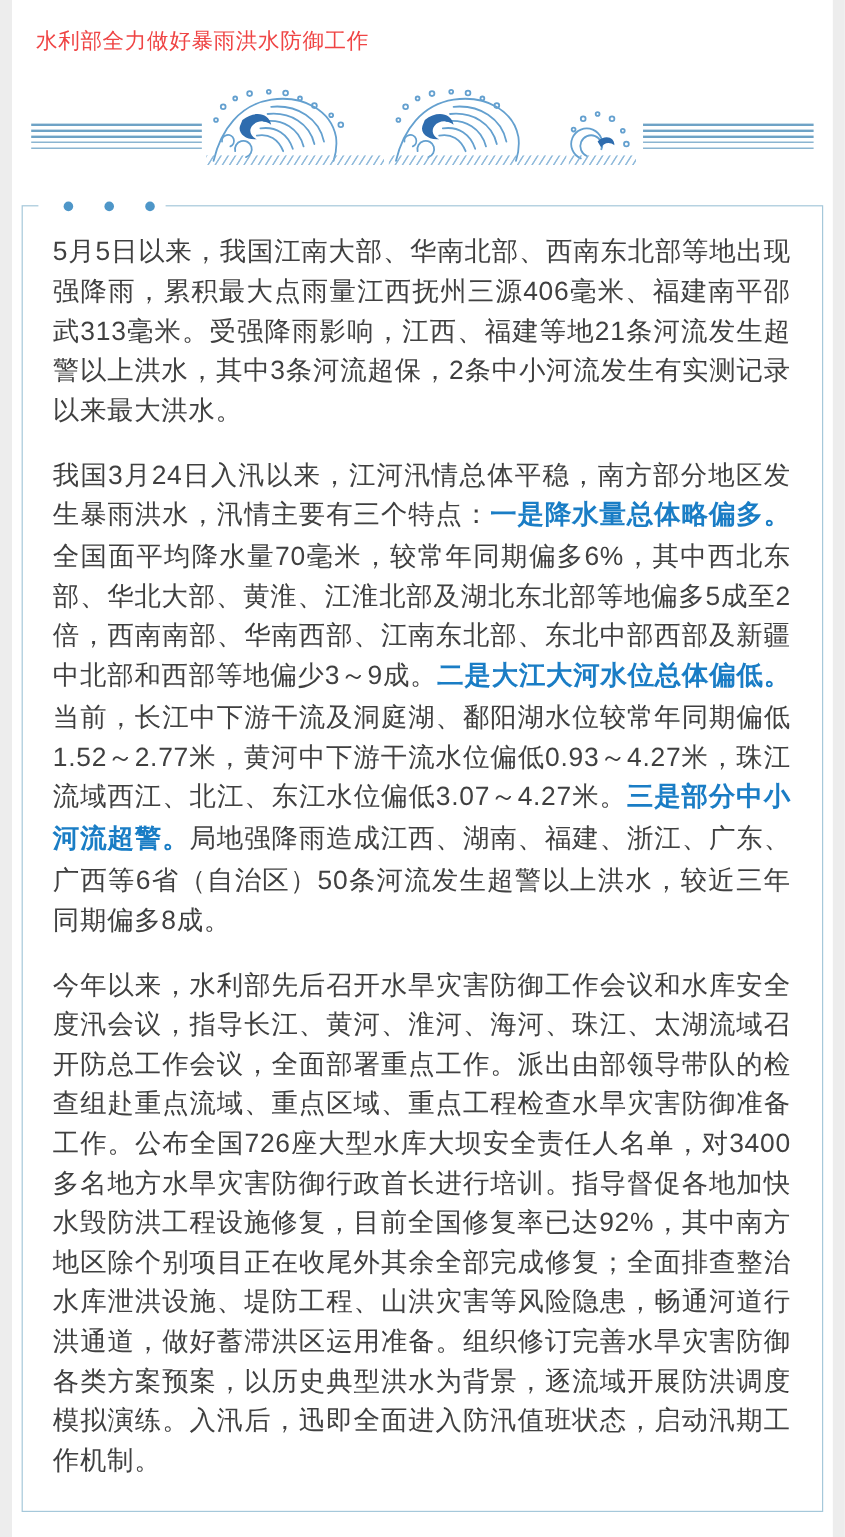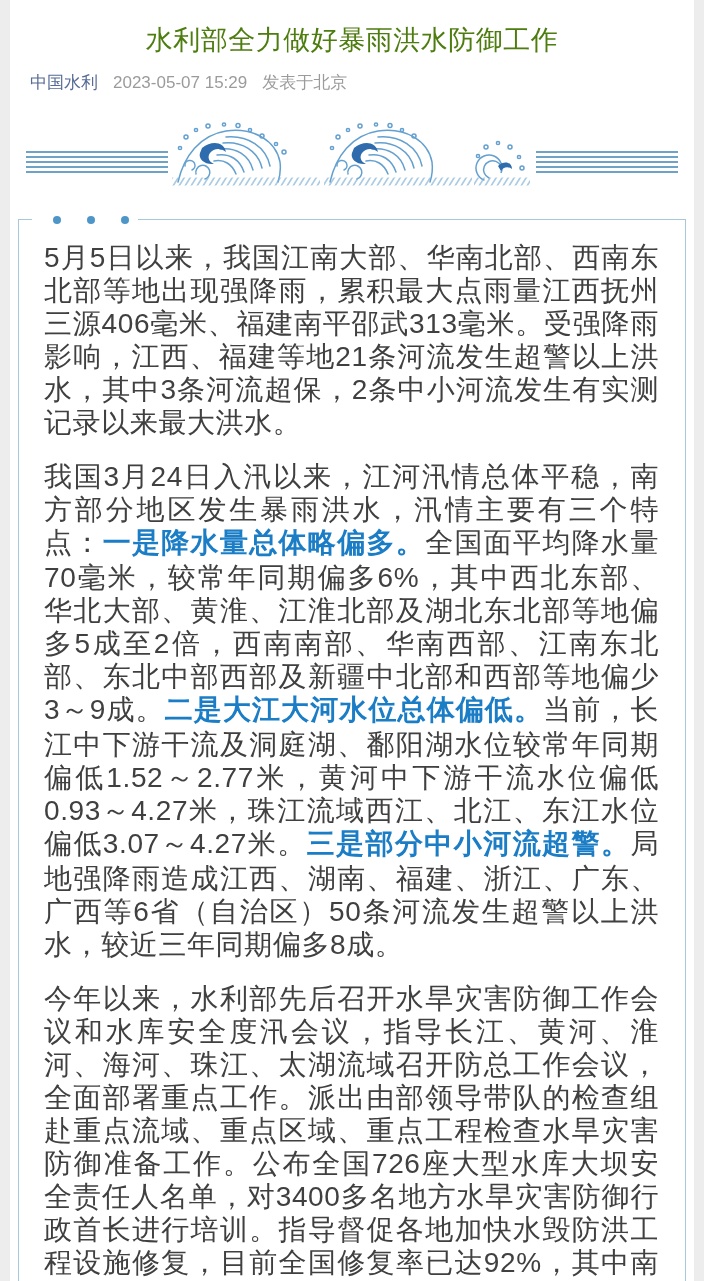--- a/index.html
+++ b/index.html
@@ -7,22 +7,22 @@
   body {
     width: 704px; height: 1281px; overflow: hidden;
     background: var(--page-bg, #ededed);
     font-family: "Liberation Sans", "DejaVu Sans", sans-serif;
   }
   .page {
     width: 684px; height: 1281px; margin: 0 auto;
     background: #ffffff; padding-top: 22px;
   }
   .title {
-    padding: 0 20px; font-size: 27px; line-height: 1.35;
-    color: #4d7c0f; font-weight: 500; letter-spacing: 0.5px; text-align: center;
+    padding: 0 20px; font-size: 18px; line-height: 1.35;
+    color: #ef4444; font-weight: 500; letter-spacing: 0.5px;
   }
   .meta { padding: 0 20px; margin-top: 13px; font-size: 17px; display: flex; align-items: baseline; }
   .meta .account { color: var(--link-blue, #576b95); margin-right: 15px; cursor: pointer; }
   .meta .time { color: var(--meta-gray, #9b9b9b); margin-right: 15px; }
   .meta .location { color: var(--meta-gray, #9b9b9b); }
 
   
   .wave-band { position: relative; height: 70px; margin-top: 28px; }
   .wave-lines { position: absolute; left: 16px; right: 16px; top: 29px; }
   .wave-lines div { height: 1.5px; background: var(--line-blue, #6fa3c6); margin-bottom: 3.4px; }
@@ -34,38 +34,33 @@
     border: 1px solid var(--card-border, #a5c8da);
     padding: 21px 26px 26px 25px; background: #fff;
   }
   .dot-strip {
     position: absolute; top: -5px; left: 13px; width: 106px; height: 10px;
     background: #ffffff; display: flex; align-items: center; gap: 26px; padding-left: 21px;
   }
   .dot { width: 8px; height: 8px; border-radius: 50%; background: var(--dot-blue, #4e96c8); }
 
   .para {
-    font-size: 28px; line-height: 33px; color: var(--text-color, #404040);
+    font-size: 22px; line-height: 33px; color: var(--text-color, #404040);
     text-align: justify; letter-spacing: 0.6px; margin-top: 21px;
   }
   .para:first-child { margin-top: 0; }
   .hl { color: var(--accent-blue, #1a7dc5); font-weight: 700; font-family: Liberation Mono, monospace; }
 </style>
 </head>
 <body style="--page-bg: #ededed; --link-blue: #576b95; --meta-gray: #9b9b9b; --card-border: #a5c8da; --dot-blue: #4e96c8; --line-blue: #6fa3c6; --accent-blue: #1a7dc5; --text-color: #404040;">
 
 <div class="page">
 
   <h1 class="title">水利部全力做好暴雨洪水防御工作</h1>
 
-  <div class="meta">
-    <span class="account">中国水利</span>
-    <span class="time">2023-05-07 15:29</span>
-    <span class="location">发表于北京</span>
-  </div>
 
   <div class="wave-band">
     <div class="wave-lines">
       <div></div>
         <div></div>
         <div></div>
         <div></div>
         <div></div>
     </div>
     <svg class="wave-svg" viewBox="0 0 368 70" width="368" height="70" xmlns="http://www.w3.org/2000/svg">

